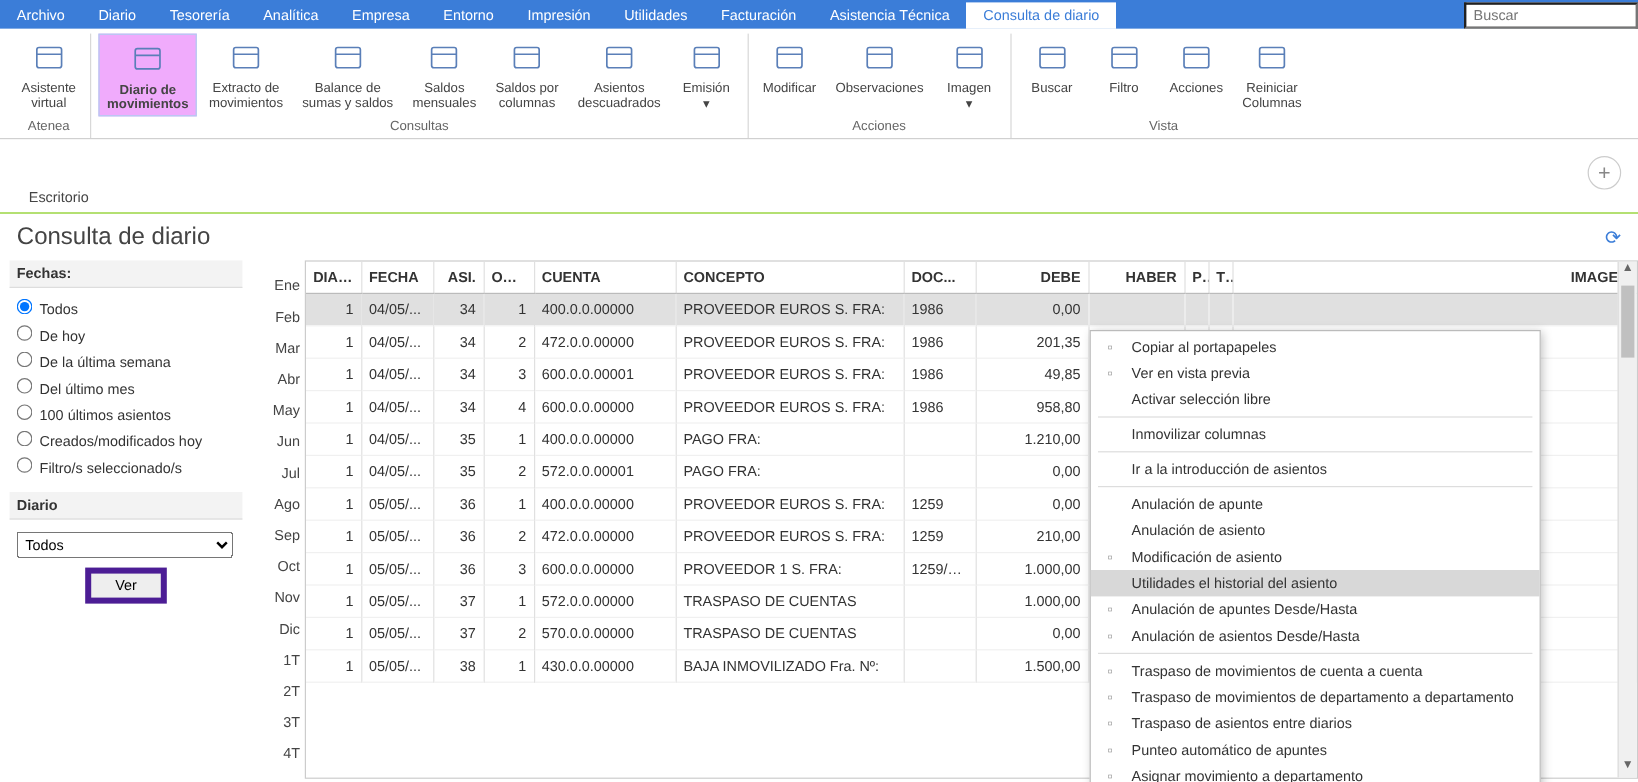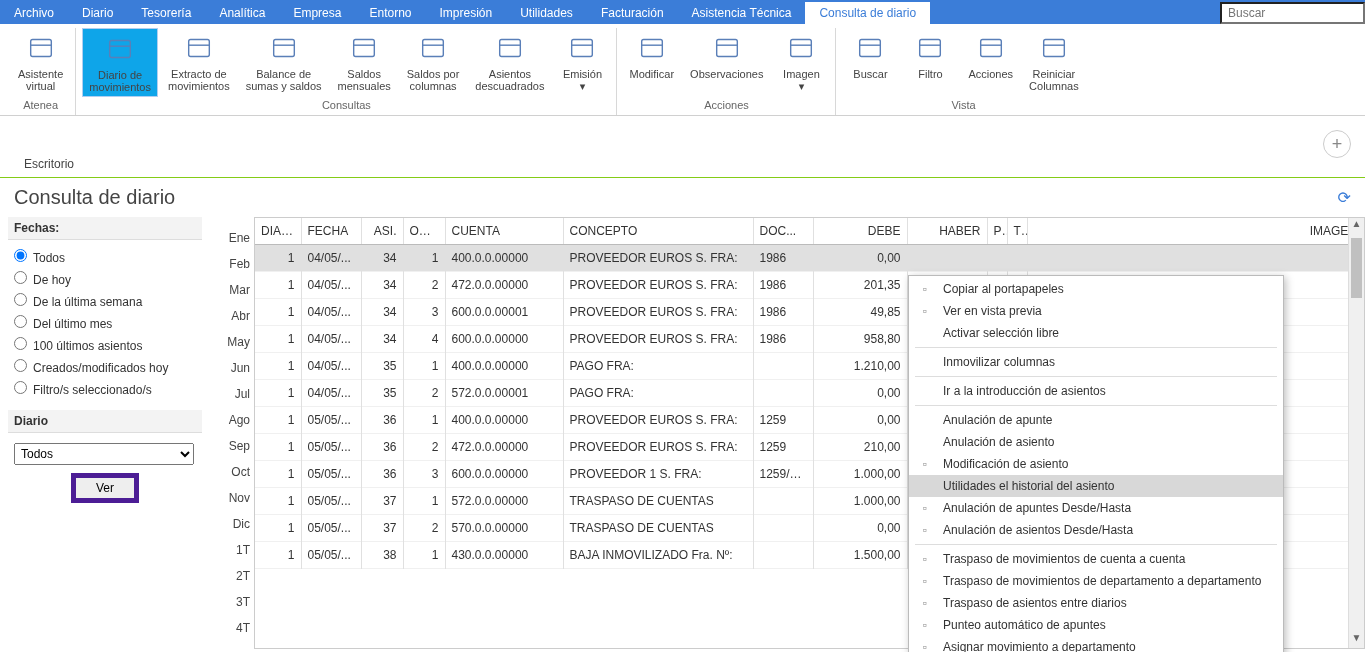--- a/index.html
+++ b/index.html
@@ -10,21 +10,21 @@
 .menubar .menu-item { padding: 4px 14px; color: #fff; font-size: 12px; cursor: pointer; }
 .menubar .menu-item.active { background: #fff; color: #3b7dd8; }
 .menubar .search { margin-left: auto; background: #fff; width: 145px; padding: 2px 6px; font-size: 12px; }
 
 
 .ribbon { display: flex; background: #fff; border-bottom: 1px solid #d0d0d0; height: 92px; padding: 4px 6px 0 6px; }
 .ribbon-group { display: flex; flex-direction: column; border-right: 1px solid #d8d8d8; padding: 0 6px; }
 .ribbon-group:last-child { border-right: none; }
 .ribbon-items { display: flex; gap: 4px; flex: 1; }
 .ribbon-btn { display: flex; flex-direction: column; align-items: center; justify-content: flex-start; padding: 2px 6px; text-align: center; font-size: 11px; color: #444; cursor: pointer; min-width: 56px; }
-.ribbon-btn.selected { background: #0ea5e9; border: 1px solid #b0cef0; }
+.ribbon-btn.selected { background: #f0abfc; border: 1px solid #b0cef0; font-weight: bold; }
 .ribbon-btn .icon-box { width: 32px; height: 32px; margin: 2px auto 4px auto; display: flex; align-items: center; justify-content: center; }
 .ribbon-group-label { text-align: center; font-size: 11px; color: #666; padding: 2px 0 4px 0; }
 
 
 .add-circle { position: absolute; right: 14px; top: 130px; width: 28px; height: 28px; border: 1px solid #ccc; border-radius: 50%; display: flex; align-items: center; justify-content: center; color: #888; font-size: 18px; }
 
 
 .tabrow { display: flex; align-items: flex-end; height: 32px; border-bottom: 1px solid #84cc16; padding-left: 12px; margin-top: 30px; }
 .tab { padding: 6px 12px; font-size: 12px; color: #444; }
 .tab.active { border: 1px solid #ccc; border-bottom: 1px solid #fff; background: #fff; position: relative; top: 1px; }
@@ -47,21 +47,21 @@
 .ver-btn { display: block; margin: 0 auto; padding: 3px 20px; font-size: 12px; border: 5px solid #4c1d95; background: #eee; }
 
 
 .monthstrip { width: 44px; padding-top: 8px; }
 .monthstrip div { font-size: 12px; color: #444; padding: 6px 4px; text-align: right; cursor: pointer; }
 
 
 .gridwrap { flex: 1; position: relative; border: 1px solid #ccc; }
 .grid { width: 100%; border-collapse: collapse; table-layout: fixed; }
 .grid th, .grid td { border-right: 1px solid #e0e0e0; padding: 6px 6px; font-size: 12px; overflow: hidden; white-space: nowrap; text-overflow: ellipsis; }
-.grid th { background: #fff; border-bottom: 1px solid #bbb; font-weight: 400; color: #333; text-align: left; }
+.grid th { background: #fff; border-bottom: 1px solid #bbb; font-weight: 700; color: #333; text-align: left; }
 .grid th.ralign, .grid td.ralign { text-align: right; }
 .grid tbody tr { border-bottom: 1px solid #f0f0f0; }
 .grid tbody tr.selected { background: #e0e0e0; }
 .gridwrap .vscroll { position: absolute; right: 0; top: 0; bottom: 0; width: 16px; background: #f0f0f0; border-left: 1px solid #ddd; }
 .vscroll .thumb { position: absolute; left: 2px; right: 2px; top: 20px; height: 60px; background: #c0c0c0; }
 .vscroll .arr { position: absolute; left: 0; right: 0; height: 16px; text-align: center; font-size: 10px; color: #666; }
 .vscroll .arr.up { top: 0; } .vscroll .arr.dn { bottom: 0; }
 
 
 .ctxmenu { position: absolute; left: 908px; top: 275px; width: 376px; background: #fff; border: 1px solid #bbb; box-shadow: 2px 2px 8px rgba(0,0,0,0.25); z-index: 50; padding: 2px 0; }

